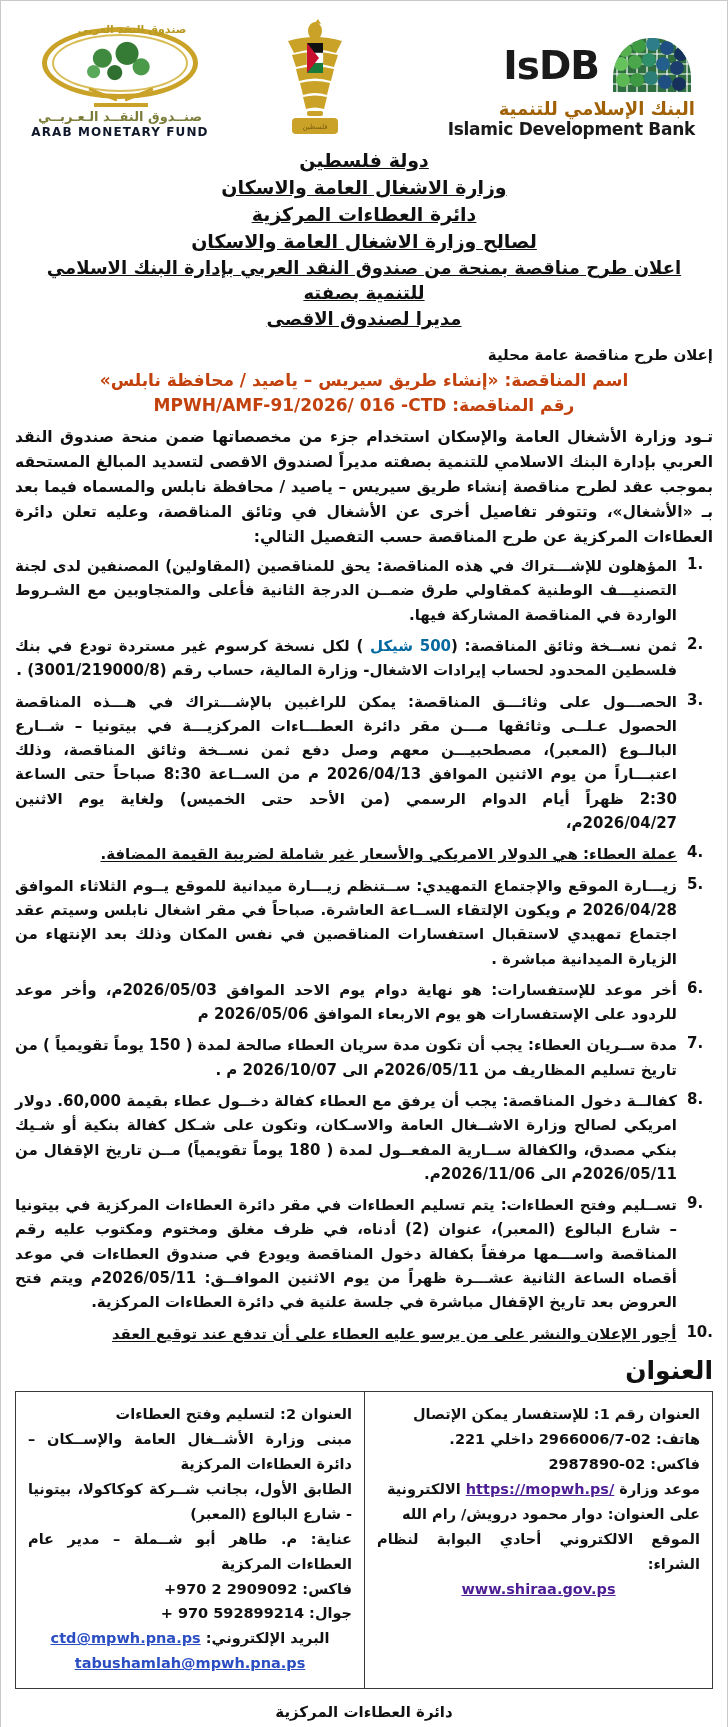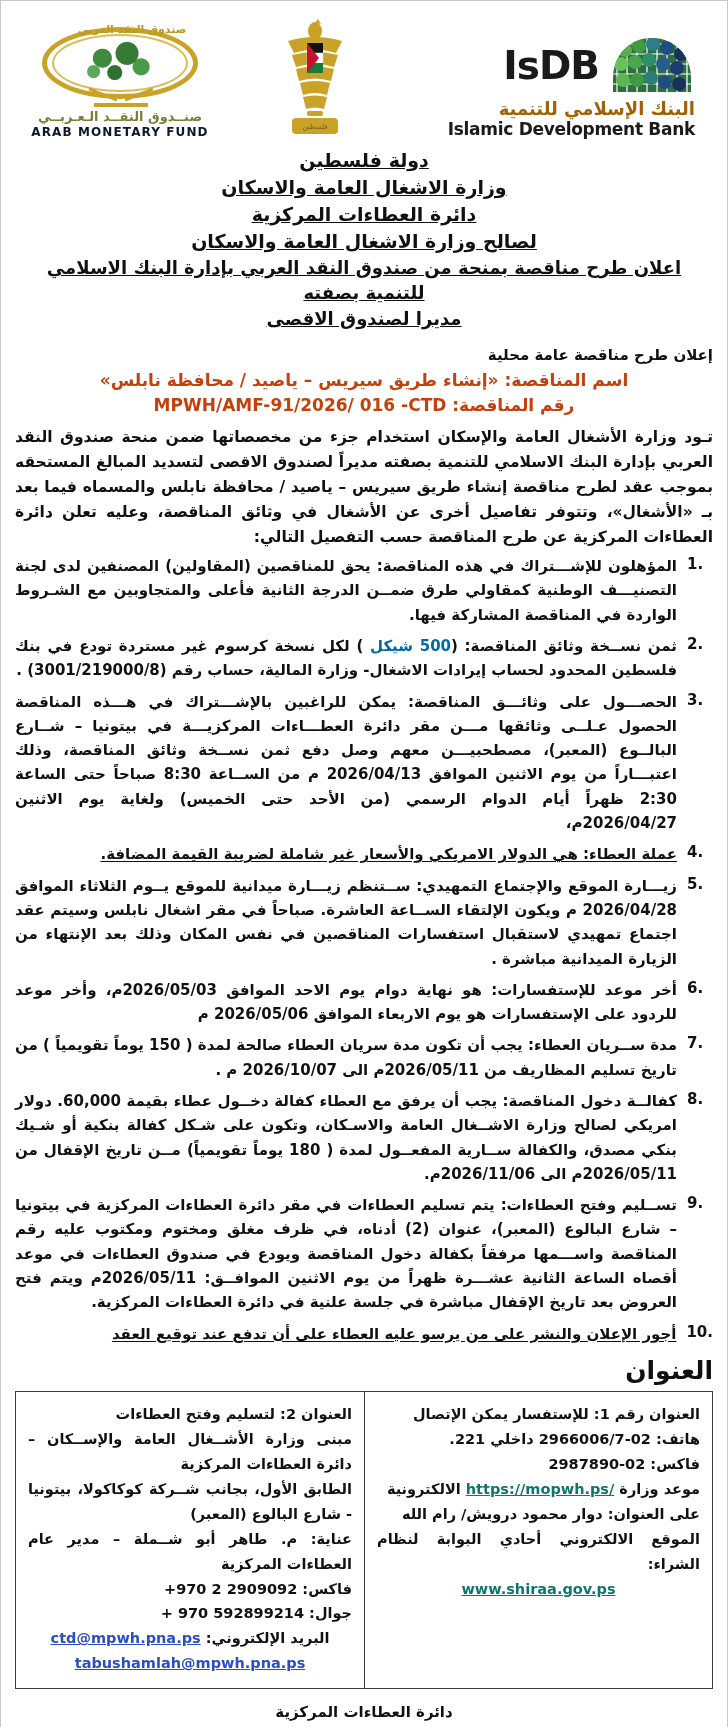--- a/index.html
+++ b/index.html
@@ -130,21 +130,21 @@
   .addr-title {
     font-size:25px; font-weight:bold; color:#111; text-align:right; margin:10px 0 6px 0;
   }
   .addr-wrap { display:flex; border:1.5px solid #3a3a3a; }
   .addr-col { flex:1 1 50%; padding:10px 12px 12px 12px; }
   .addr-col.right { border-left:1.5px solid #3a3a3a; }
   .addr-line {
     font-size:14.5px; line-height:1.72; color:#111; text-align:justify; font-weight:bold;
   }
   .addr-line.center { text-align:center; }
-  .link { color:#0f766e; text-decoration:underline; direction:ltr; display:inline-block; }
+  .link { color:#4c1d95; text-decoration:underline; direction:ltr; display:inline-block; }
   .link.mail { color:#2b4ec2; }
 
   .footer {
     margin-top:14px; text-align:center; font-size:15px; font-weight:bold; color:#111;
   }
 </style>
 </head>
 <body>
 
 <div class="page">

